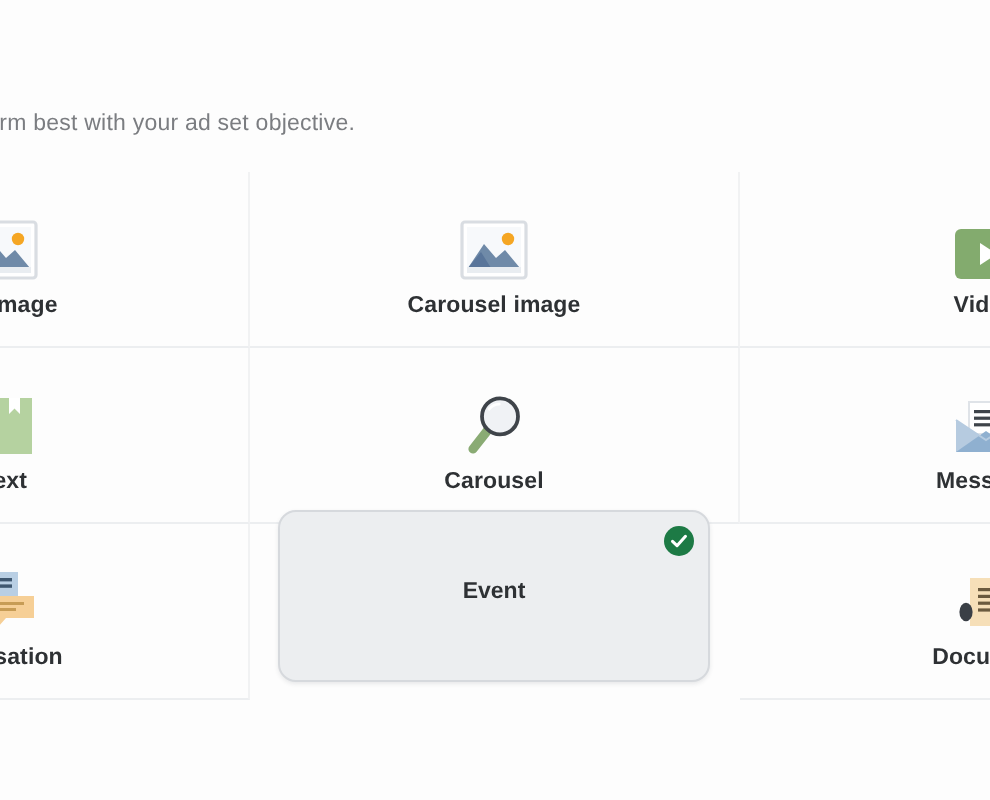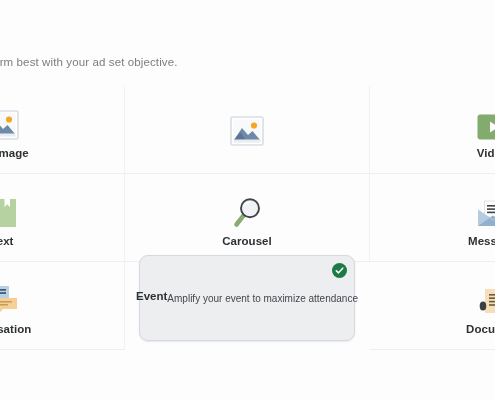--- a/index.html
+++ b/index.html
@@ -77,21 +77,21 @@
     left: 14px;
     top: -7px;
     width: 216px;
     height: 86px;
     box-sizing: border-box;
     background: #eceef0;
     border: 1px solid #d6d9dd;
     border-radius: 9px;
     box-shadow: 0 1px 2px rgba(40,45,55,.10);
     display: flex;
-    flex-direction: row;
+    flex-direction: column;
     align-items: center;
     justify-content: center;
   }
   .event-title {
     font-size: 11.5px;
     font-weight: bold;
     color: #2e3134;
     margin-bottom: 4px;
   }
   .event-sub {
@@ -142,20 +142,21 @@
       <div class="icon-wrap">
         <svg width="34" height="30" viewBox="0 0 34 30">
           <rect x="1" y="1" width="32" height="28" rx="1.5" fill="#ffffff" stroke="#d9dde2" stroke-width="1.6"></rect>
           <rect x="3.5" y="3.5" width="27" height="23" fill="#f7f9fb"></rect>
           <circle cx="24" cy="9.5" r="3.1" fill="#f5a623"></circle>
           <path d="M4 24 L12 12 L18 19 L22.5 15 L30 24 Z" fill="#6f8aa8"></path>
           <path d="M4 24 L10.5 16 L15.5 24 Z" fill="#59759a"></path>
           <rect x="3.5" y="23.5" width="27" height="3" fill="#e9edf1"></rect>
         </svg>
       </div>
+      <div class="cell-label">Carousel image</div>
     </div>
 
     <div class="cell">
       <div class="icon-wrap">
         <svg width="32" height="26" viewBox="0 0 32 26">
           <rect x="0.5" y="0.5" width="31" height="25" rx="3" fill="#83ab6e"></rect>
           <path d="M13 7.5 L21.5 13 L13 18.5 Z" fill="#ffffff"></path>
         </svg>
       </div>
       <div class="cell-label">Video</div>
@@ -218,21 +219,20 @@
     </div>
 
     <div class="cell event-cell">
       <div class="event-card">
         <div class="check-badge">
           <svg width="9" height="9" viewBox="0 0 10 10">
             <path d="M1.4 5.2 L3.9 7.6 L8.6 2.4" fill="none" stroke="#ffffff" stroke-width="1.7" stroke-linecap="round" stroke-linejoin="round"></path>
           </svg>
         </div>
         <div class="event-title">Event</div>
-        <div class="event-sub">Amplify your event to maximize attendance</div>
       </div>
     </div>
 
     <div class="cell">
       <div class="icon-wrap">
         <svg width="32" height="30" viewBox="0 0 32 30">
           <path d="M8 3 H30 V24 L23 27 H8 Z" fill="#f6dfb8"></path>
           <rect x="12" y="8" width="15" height="1.6" fill="#6b5a3e"></rect>
           <rect x="12" y="11.4" width="15" height="1.6" fill="#6b5a3e"></rect>
           <rect x="12" y="14.8" width="15" height="1.6" fill="#6b5a3e"></rect>

